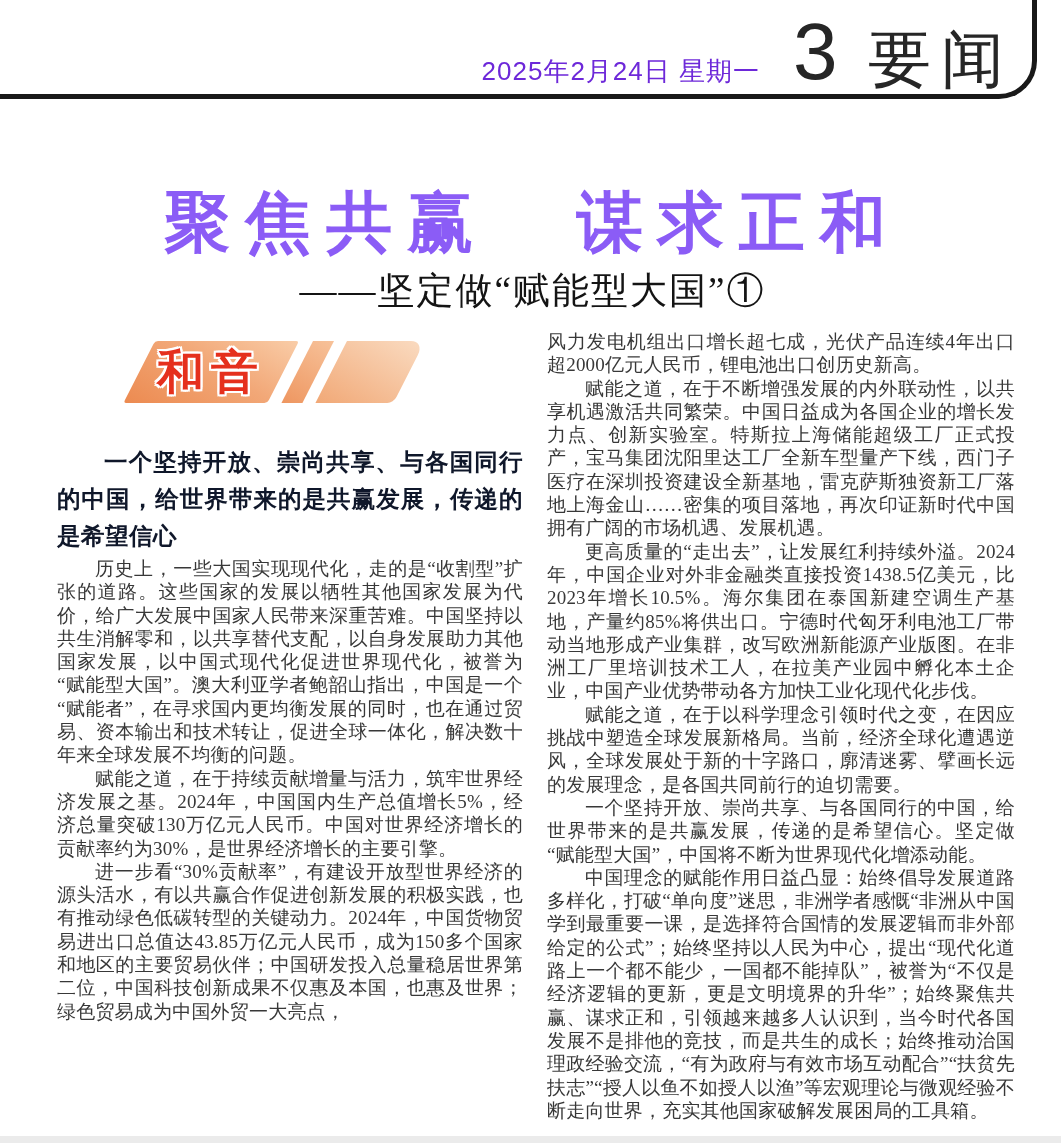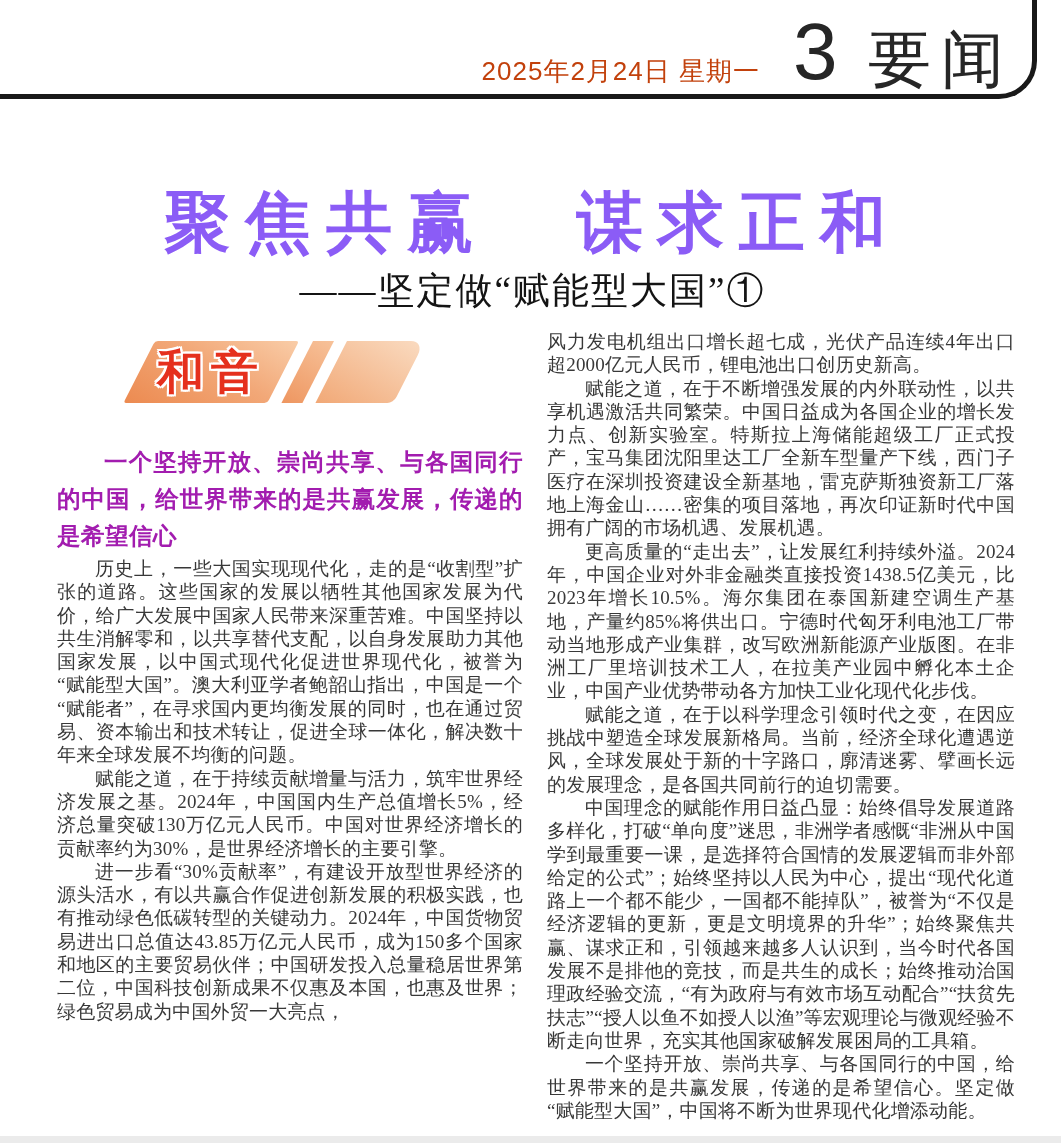--- a/index.html
+++ b/index.html
@@ -25,21 +25,21 @@
   }
   .header-date {
     position: absolute;
     left: 430px; top: 54px;
     width: 330px;
     text-align: right;
     font-family: "Liberation Sans", sans-serif;
     font-size: 26px;
     font-weight: 500;
     letter-spacing: 1px;
-    color: #c2410c;
+    color: #6d28d9;
     white-space: nowrap;
   }
   .header-pagenum {
     position: absolute;
     left: 793px; top: 10px;
     font-family: "Liberation Sans", sans-serif;
     font-size: 80px;
     line-height: 84px;
     font-weight: 500;
     color: #262626;
@@ -134,21 +134,21 @@
   .intro {
     position: absolute;
     left: 57px; top: 444px;
     width: 466px;
     margin: 0;
     font-family: "Liberation Sans", sans-serif;
     font-size: 23.5px;
     line-height: 37px;
     font-weight: 600;
     letter-spacing: 0.5px;
-    color: #a21caf;
+    color: #0f172a;
     text-indent: 2em;
     text-align: justify;
   }
   .col { position: absolute; }
   .col-left  { left: 57px;  top: 557px; width: 466px; }
   .col-right { left: 547px; top: 330px; width: 468px; }
   .para {
     margin: 0;
     font-family: "Liberation Serif", serif;
     font-size: 19px;
@@ -197,20 +197,20 @@
     <div class="col col-left">
         <p class="para">历史上，一些大国实现现代化，走的是“收割型”扩张的道路。这些国家的发展以牺牲其他国家发展为代价，给广大发展中国家人民带来深重苦难。中国坚持以共生消解零和，以共享替代支配，以自身发展助力其他国家发展，以中国式现代化促进世界现代化，被誉为“赋能型大国”。澳大利亚学者鲍韶山指出，中国是一个“赋能者”，在寻求国内更均衡发展的同时，也在通过贸易、资本输出和技术转让，促进全球一体化，解决数十年来全球发展不均衡的问题。</p>
         <p class="para">赋能之道，在于持续贡献增量与活力，筑牢世界经济发展之基。2024年，中国国内生产总值增长5%，经济总量突破130万亿元人民币。中国对世界经济增长的贡献率约为30%，是世界经济增长的主要引擎。</p>
         <p class="para">进一步看“30%贡献率”，有建设开放型世界经济的源头活水，有以共赢合作促进创新发展的积极实践，也有推动绿色低碳转型的关键动力。2024年，中国货物贸易进出口总值达43.85万亿元人民币，成为150多个国家和地区的主要贸易伙伴；中国研发投入总量稳居世界第二位，中国科技创新成果不仅惠及本国，也惠及世界；绿色贸易成为中国外贸一大亮点，</p>
       </div>
     <div class="col col-right">
         <p class="para no-indent">风力发电机组出口增长超七成，光伏产品连续4年出口超2000亿元人民币，锂电池出口创历史新高。</p>
         <p class="para">赋能之道，在于不断增强发展的内外联动性，以共享机遇激活共同繁荣。中国日益成为各国企业的增长发力点、创新实验室。特斯拉上海储能超级工厂正式投产，宝马集团沈阳里达工厂全新车型量产下线，西门子医疗在深圳投资建设全新基地，雷克萨斯独资新工厂落地上海金山……密集的项目落地，再次印证新时代中国拥有广阔的市场机遇、发展机遇。</p>
         <p class="para">更高质量的“走出去”，让发展红利持续外溢。2024年，中国企业对外非金融类直接投资1438.5亿美元，比2023年增长10.5%。海尔集团在泰国新建空调生产基地，产量约85%将供出口。宁德时代匈牙利电池工厂带动当地形成产业集群，改写欧洲新能源产业版图。在非洲工厂里培训技术工人，在拉美产业园中孵化本土企业，中国产业优势带动各方加快工业化现代化步伐。</p>
         <p class="para">赋能之道，在于以科学理念引领时代之变，在因应挑战中塑造全球发展新格局。当前，经济全球化遭遇逆风，全球发展处于新的十字路口，廓清迷雾、擘画长远的发展理念，是各国共同前行的迫切需要。</p>
+        <p class="para">一个坚持开放、崇尚共享、与各国同行的中国，给世界带来的是共赢发展，传递的是希望信心。坚定做“赋能型大国”，中国将不断为世界现代化增添动能。</p>
         <p class="para">中国理念的赋能作用日益凸显：始终倡导发展道路多样化，打破“单向度”迷思，非洲学者感慨“非洲从中国学到最重要一课，是选择符合国情的发展逻辑而非外部给定的公式”；始终坚持以人民为中心，提出“现代化道路上一个都不能少，一国都不能掉队”，被誉为“不仅是经济逻辑的更新，更是文明境界的升华”；始终聚焦共赢、谋求正和，引领越来越多人认识到，当今时代各国发展不是排他的竞技，而是共生的成长；始终推动治国理政经验交流，“有为政府与有效市场互动配合”“扶贫先扶志”“授人以鱼不如授人以渔”等宏观理论与微观经验不断走向世界，充实其他国家破解发展困局的工具箱。</p>
-        <p class="para">一个坚持开放、崇尚共享、与各国同行的中国，给世界带来的是共赢发展，传递的是希望信心。坚定做“赋能型大国”，中国将不断为世界现代化增添动能。</p>
       </div>
   </main>
 
   <div class="bottom-bar"></div>
 
 </div>
 
 </body></html>

